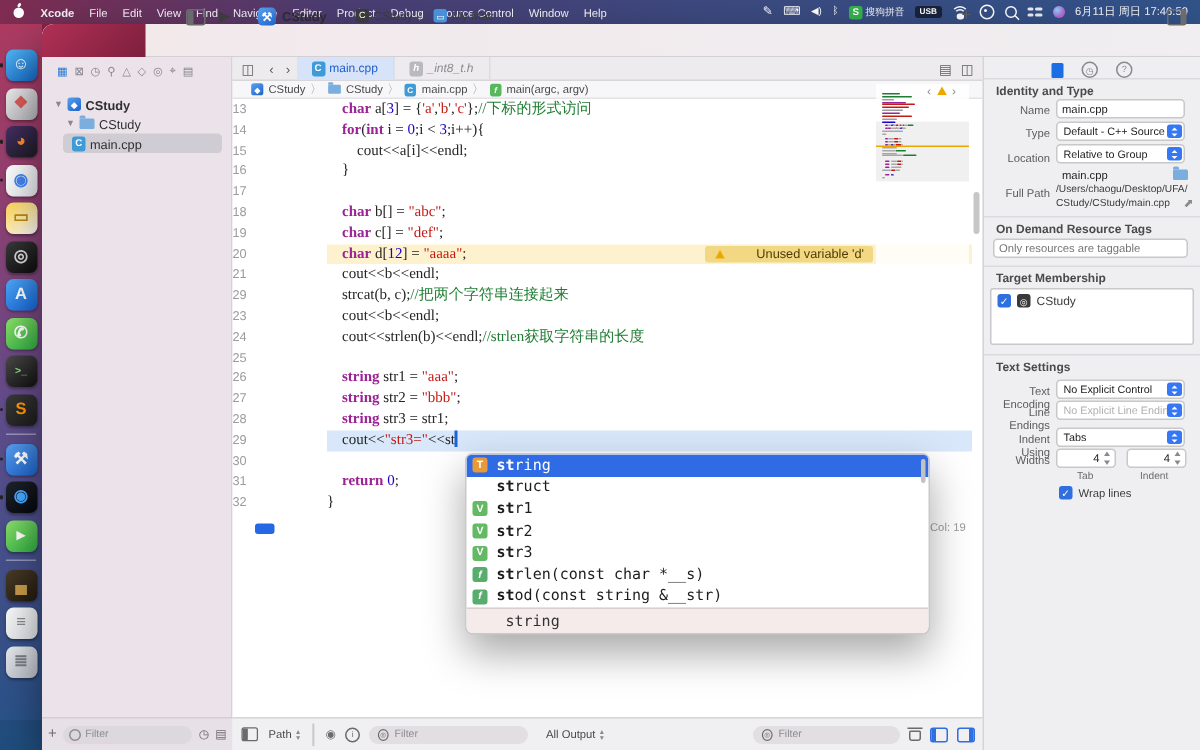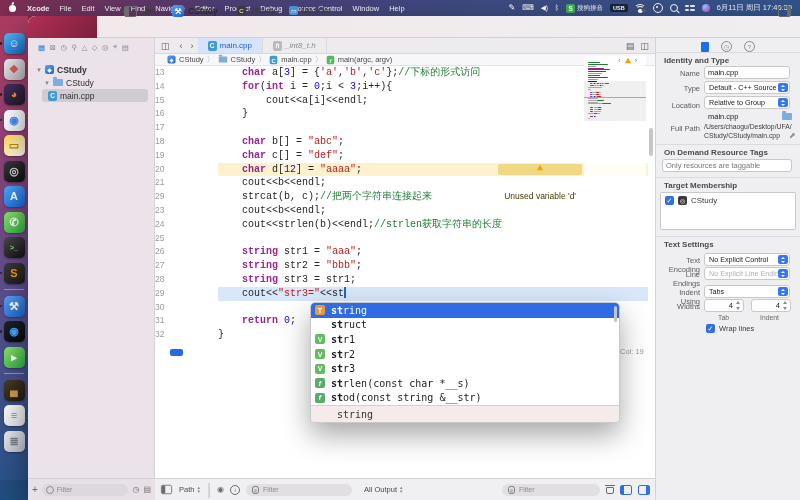--- a/index.html
+++ b/index.html
@@ -81,24 +81,24 @@
   .tab{height:100%;display:flex;align-items:center;gap:3px;padding:0 10px;font-size:8px;color:#8a8a8e;border-right:1px solid #dedbde;}
   .tab.active{background:#d6e3f8;color:#1d5fd0;}
   .tab.inactive{font-style:italic;}
   #jumpbar{position:absolute;left:155px;top:54px;width:500px;height:12px;background:#f7f6f8;border-bottom:1px solid #e4e2e5;box-sizing:border-box;display:flex;align-items:center;gap:3px;padding-left:12px;font-size:7.5px;color:#49494c;}
   #editor-bg{position:absolute;left:155px;top:66px;width:500px;height:412px;background:#fff;}
   #codelines{position:absolute;left:155px;top:66px;width:493px;}
   .cline{display:flex;height:13.8px;position:relative;white-space:pre;}
   .cline.warn{background:linear-gradient(90deg,rgba(0,0,0,0) 63px,#fdf2cd 63px);}
   .cline.cur{background:linear-gradient(90deg,rgba(0,0,0,0) 63px,#d8e7fa 63px);}
   .ln{width:52px;padding-right:6px;text-align:left;color:#9b9ba1;font-size:8.5px;line-height:13.8px;flex:0 0 auto;}
-  .ct{padding-left:5px;font-family:Liberation Mono, monospace;font-size:10px;line-height:13.8px;}
+  .ct{padding-left:5px;font-family:Liberation Serif, serif;font-size:10px;line-height:13.8px;}
   .tok-p{color:#262626;} .tok-k{color:#9B2393;font-weight:bold;} .tok-s{color:#C41A16;} .tok-n{color:#1C00CF;} .tok-c{color:#1e7d32;}
   .caret{display:inline-block;width:1.5px;height:11px;background:#1b66d6;vertical-align:-2px;}
-  .wbadge{position:absolute;right:66px;top:1px;bottom:1px;display:flex;align-items:center;gap:20px;background:#f3d884;border-radius:2px;padding:0 6px;font-size:8.5px;color:#4a3c00;flex-direction:column;}
+  .wbadge{position:absolute;right:66px;top:1px;bottom:1px;display:flex;align-items:center;gap:20px;background:#f3d884;border-radius:2px;padding:0 6px;font-size:8.5px;color:#4a3c00;}
   .wbadge .tri{transform:scale(.8);}
   #minimap{position:absolute;left:584px;top:56px;width:62px;height:154px;background:rgba(255,255,255,.82);}
   #minimap .mband{position:absolute;left:0;right:0;top:25px;height:40px;background:rgba(0,0,0,.06);}
   #minimap .mwarn{position:absolute;left:0;right:0;top:40.5px;height:1.2px;background:#e9a700;}
   .mbar{position:absolute;height:1.1px;border-radius:1px;}
   #vscroll{position:absolute;left:648.5px;top:128px;width:4.5px;height:28px;border-radius:2px;background:#c6c6c6;}
   #issue-nav{position:absolute;left:618px;top:56px;display:flex;align-items:center;gap:3px;font-size:8px;color:#8a8a8e;}
   #issue-nav .tri{transform:scale(.8);}
   #col-ind{position:absolute;left:620px;top:347px;font-size:7.5px;color:#9a9aa0;}
   #blue-chip{position:absolute;left:170px;top:349px;width:13px;height:7px;border-radius:2px;background:#2468e5;}

